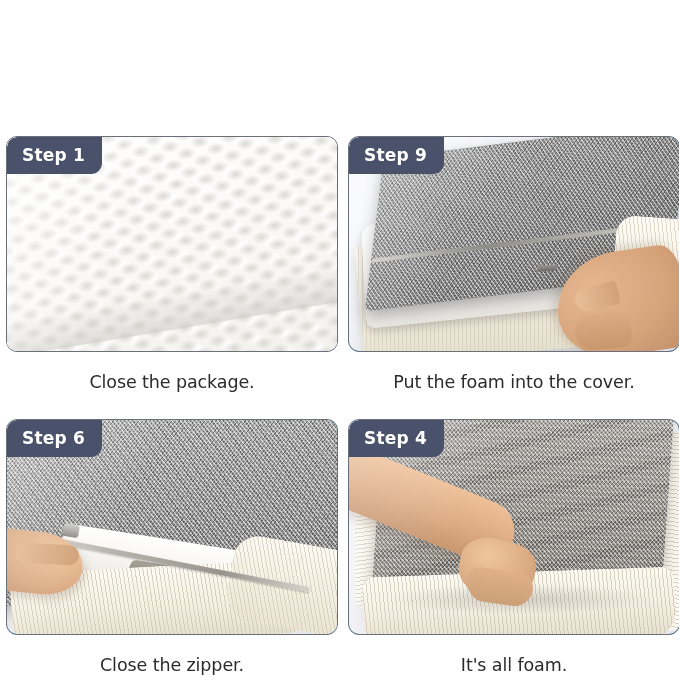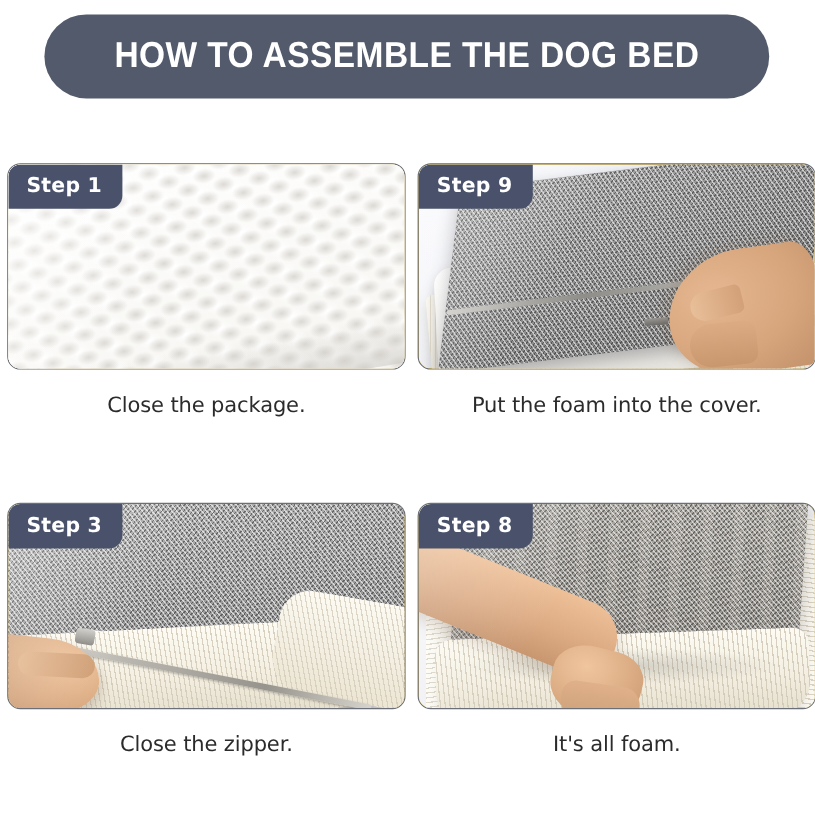--- a/index.html
+++ b/index.html
@@ -55,25 +55,25 @@
     width: 332px;
   }
   .step-cell.c0 { left: 6px; }
   .step-cell.c1 { left: 348px; }
   .step-cell.r0 { top: 0px; }
   .step-cell.r1 { top: 283px; }
 
   .photo {
     position: relative;
     width: 332px;
-    height: 172px;
+    height: 216px;
     border: 1px solid #6b6f77;
     border-radius: 11px;
     overflow: hidden;
-    background: #eab308;
+    background: #0369a1;
   }
 
   .caption {
     margin-top: 20px;
     text-align: center;
     color: #2b2b2b;
     font-size: 17.5px;
     font-family: "DejaVu Sans", sans-serif;
     letter-spacing: -0.1px;
   }
@@ -394,23 +394,20 @@
     inset: 0;
     pointer-events: none;
     background: linear-gradient(120deg, rgba(255,255,255,0.30) 0%, rgba(255,255,255,0) 38%);
   }
 </style>
 </head>
 <body>
 
 <div id="page">
 
-  <div class="header-pill">
-    <div class="header-title">HOW TO ASSEMBLE THE DOG BED</div>
-  </div>
 
   <div class="steps-grid">
 
     <div class="step-cell c0 r0">
       <div class="photo">
         <div class="layer s1-bg"></div>
         <div class="layer s1-mesh"></div>
         <div class="layer s1-mesh-shade"></div>
         <div class="layer s1-edge"></div>
         <div class="layer s1-foam"></div>
@@ -445,36 +442,36 @@
         <div class="layer s3-mesh"></div>
         <div class="layer s3-foamwhite"></div>
         <div class="layer s3-inner"></div>
         <div class="layer s3-fur"></div>
         <div class="layer s3-furright"></div>
         <div class="layer s3-zipline"></div>
         <div class="layer s3-zippull"></div>
         <div class="layer s3-hand"></div>
         <div class="layer s3-knuckles"></div>
         <div class="layer vignette"></div>
-        <div class="step-badge">Step 3</div>
+        <div class="step-badge">Step 6</div>
       </div>
       <div class="caption">Close the zipper.</div>
     </div>
 
     <div class="step-cell c1 r1">
       <div class="photo">
         <div class="layer s4-bg"></div>
         <div class="layer s4-furleft"></div>
         <div class="layer s4-furright"></div>
         <div class="layer s4-mesh"></div>
         <div class="layer s4-furbottom"></div>
         <div class="layer s4-shadow"></div>
         <div class="layer s4-arm"></div>
         <div class="layer s4-palm"></div>
         <div class="layer s4-fingers"></div>
         <div class="layer vignette"></div>
-        <div class="step-badge">Step 8</div>
+        <div class="step-badge">Step 4</div>
       </div>
       <div class="caption">It's all foam.</div>
     </div>
 
   </div>
 </div>
 
 </body></html>

